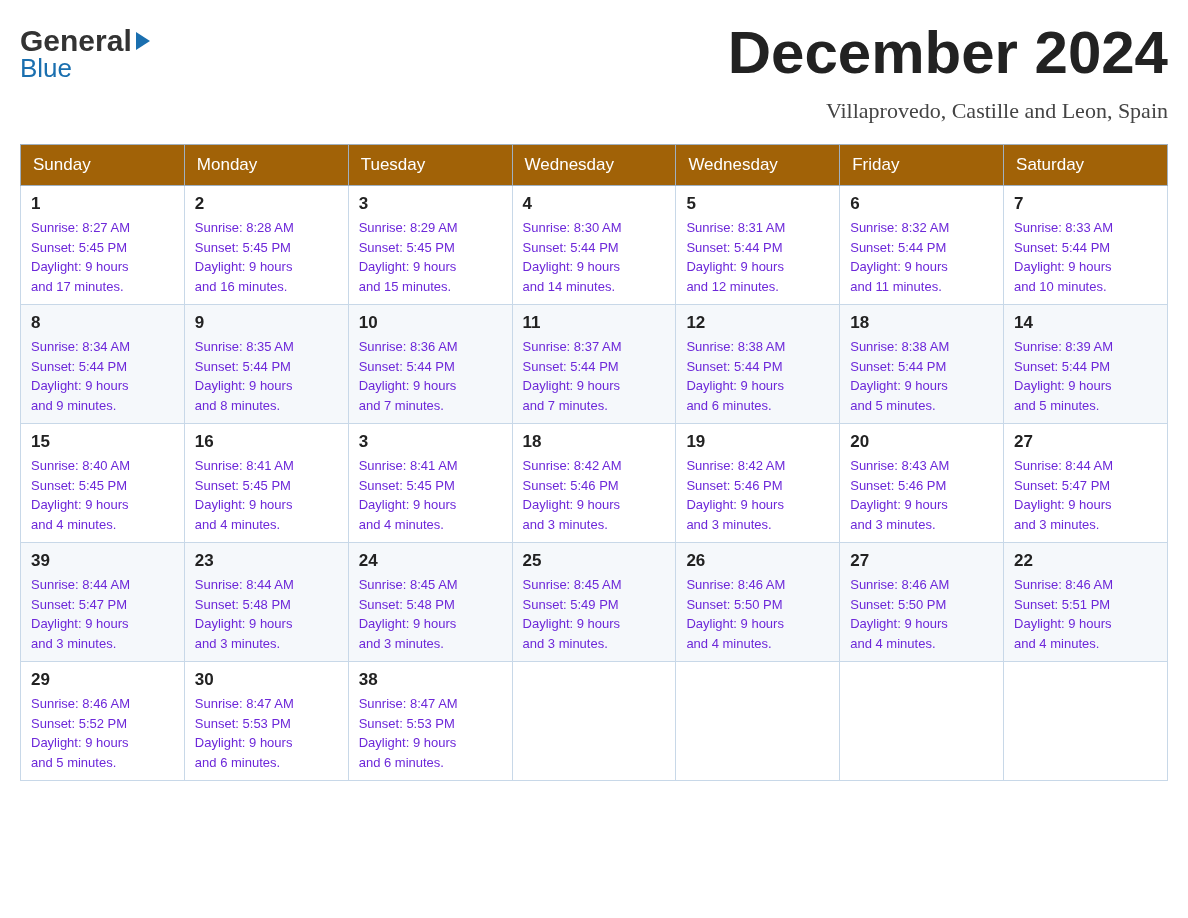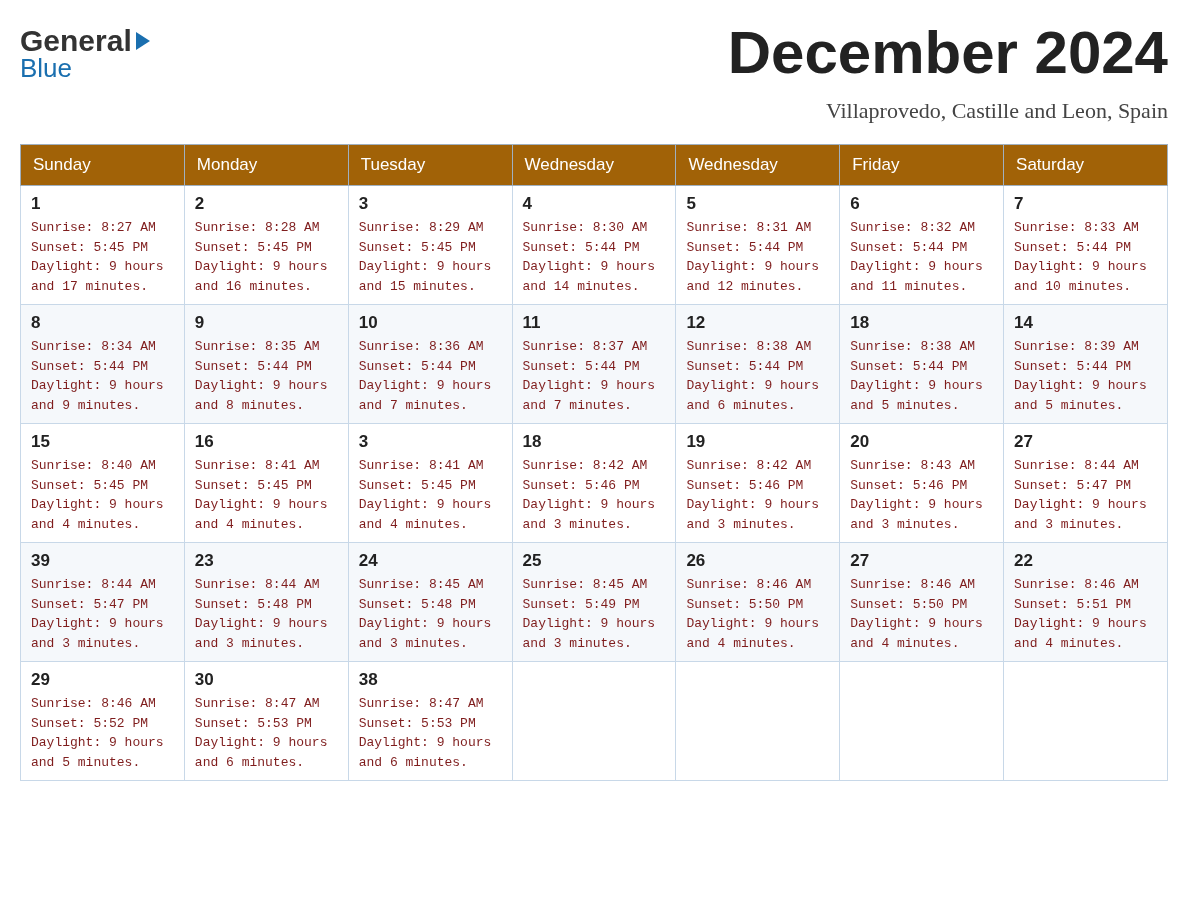--- a/index.html
+++ b/index.html
@@ -59,23 +59,22 @@
     }
     .day-number {
       font-size: 17px;
       font-weight: bold;
       color: #222;
       margin-bottom: 4px;
       display: block;
     }
     .day-info {
       font-size: 13px;
-      color: #7f1d1d;
+      color: #6d28d9;
       line-height: 1.5;
-      font-family: Liberation Mono, monospace;
     }
     .empty-cell {
       background: #fff !important;
     }
     .logo-block {
       margin-top: 4px;
     }
   </style>
 </head>
 <body>

